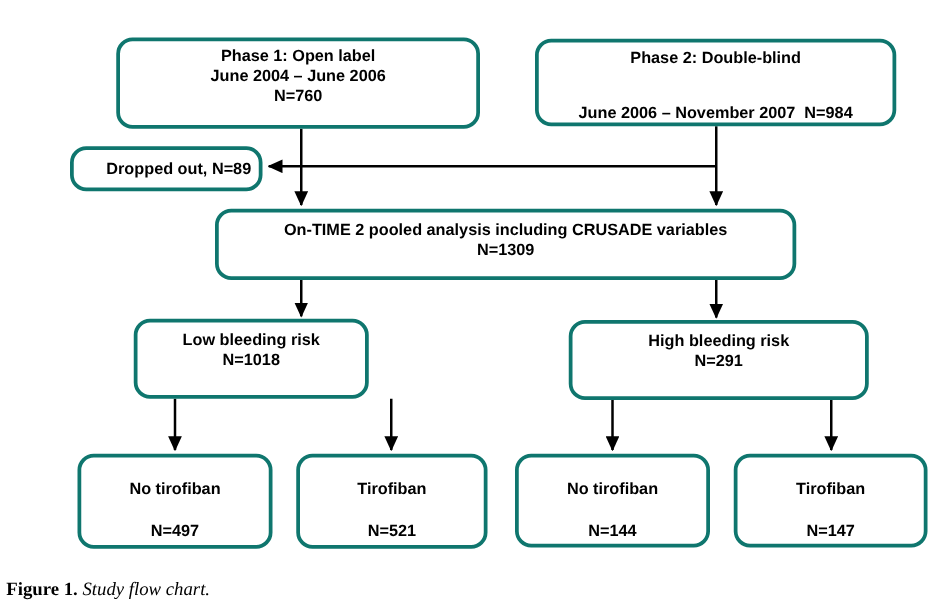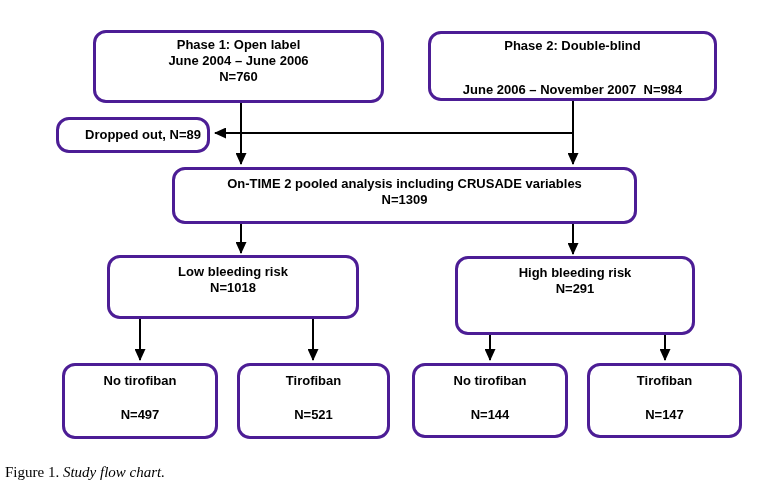--- a/index.html
+++ b/index.html
@@ -20,56 +20,56 @@
     position: absolute;
     left: 0;
     top: 0;
     width: 760px;
     height: 487px;
     pointer-events: none;
   }
   .node {
     position: absolute;
     box-sizing: border-box;
-    border: 3px solid #4c1d95;
+    border: 3px solid #0f766e;
     border-radius: 13px;
     background: #ffffff;
     display: flex;
     flex-direction: column;
     align-items: center;
     text-align: center;
     font-weight: bold;
     font-size: 13px;
     line-height: 16px;
   }
   .node-line {
     white-space: pre-wrap;
   }
   .node-phase1   { left: 93px;  top: 30px;  width: 291px; height: 73px; padding-top: 4px; }
   .node-phase2   { left: 428px; top: 31px;  width: 289px; height: 70px; padding-top: 4px; justify-content: space-between; }
   .node-dropped  { left: 56px;  top: 117px; width: 154px; height: 36px; justify-content: center; padding-left: 20px; }
   .node-pooled   { left: 172px; top: 167px; width: 465px; height: 57px; padding-top: 6px; }
-  .node-lowrisk  { left: 107px; top: 255px; width: 252px; height: 64px; padding-top: 6px; }
-  .node-highrisk { left: 455px; top: 256px; width: 240px; height: 79px; padding-top: 6px; }
-  .node-arm      { padding-top: 7px; }
+  .node-lowrisk  { left: 107px; top: 255px; width: 188px; height: 64px; padding-top: 6px; }
+  .node-highrisk { left: 455px; top: 256px; width: 240px; height: 64px; padding-top: 6px; }
+  .node-arm      { padding-top: 17px; }
   .node-arm .arm-n { margin-top: 18px; }
   .node-arm1 { left: 62px;  top: 363px; width: 156px; height: 76px; }
   .node-arm2 { left: 237px; top: 363px; width: 153px; height: 76px; }
   .node-arm3 { left: 412px; top: 363px; width: 156px; height: 75px; }
   .node-arm4 { left: 587px; top: 363px; width: 155px; height: 75px; }
   .caption {
     position: absolute;
     left: 5px;
     top: 463px;
     font-family: "Liberation Serif", "DejaVu Serif", serif;
     font-size: 15px;
     line-height: 18px;
     color: #000000;
   }
-  .caption-label { font-weight: normal; }
+  .caption-label { font-weight: bold; }
   .caption-text  { font-style: italic; }
 </style>
 </head>
 <body>
 
 <div class="figure-canvas">
 
   <svg class="arrow-layer" width="760" height="487" viewBox="0 0 760 487" xmlns="http://www.w3.org/2000/svg">
     <defs>
       <marker id="ah" markerUnits="userSpaceOnUse" markerWidth="12" markerHeight="11" refX="11" refY="5.5" orient="auto">

